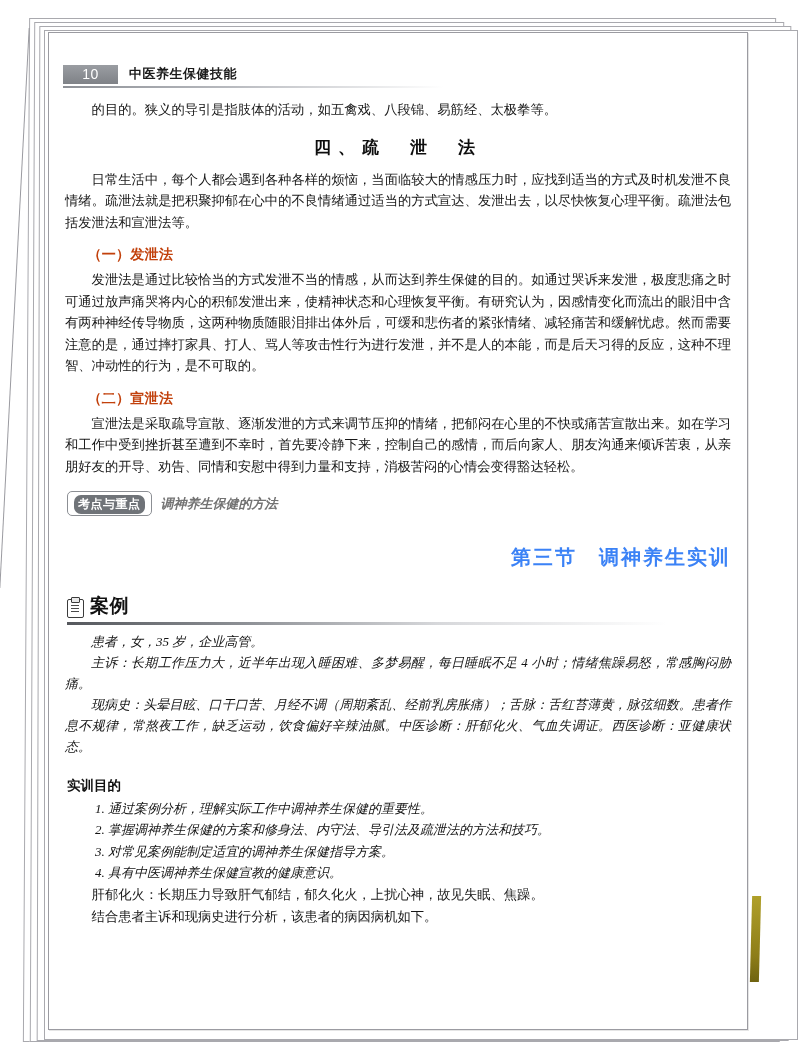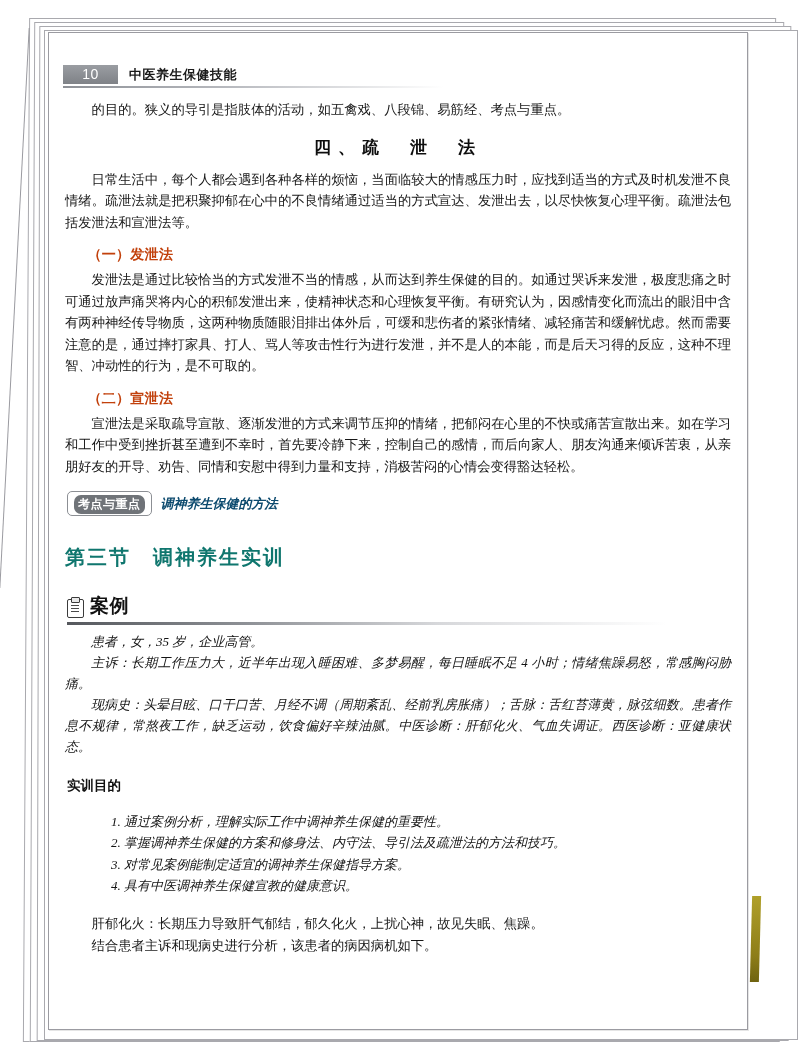--- a/index.html
+++ b/index.html
@@ -51,21 +51,21 @@
   
   .header{position:relative;height:34px;margin-top:32px;}
   .pagenum-box{
     position:absolute;left:4px;top:0;width:55px;height:19px;
     background:linear-gradient(to bottom,#9a9da2,#7f8287);
     color:#ffffff;font-size:14px;font-family:"Liberation Sans",sans-serif;
     text-align:center;line-height:19px;letter-spacing:.5px;
   }
   .header-title{
     position:absolute;left:70px;top:0;height:19px;line-height:19px;
-    font-family:Liberation Serif, serif;
+    font-family:Liberation Mono, monospace;
     font-weight:bold;font-size:13px;color:#1b1b1b;letter-spacing:.5px;
   }
   .header-rule{
     position:absolute;left:4px;top:21px;width:380px;height:2px;
     background:linear-gradient(to right,#8d9096 0%,#b9bbc0 45%,rgba(255,255,255,0) 100%);
   }
 
   
   .body{padding:0 6px;}
   p.para{
@@ -114,32 +114,32 @@
     letter-spacing:.5px;
     padding:1px 4px;
     border-radius:7px;
   }
   .keypoint-text{
     margin-left:9px;
     font-family:"Liberation Serif",serif;
     font-style:italic;
     font-weight:bold;
     font-size:13px;
-    color:#0c4a6e;
+    color:#737373;
   }
 
   
   h1.section{
     margin:28px 0 22px 0;
-    text-align:left;
+    text-align:right;
     font-family:"Liberation Sans",sans-serif;
     font-weight:bold;
     font-size:20px;
     letter-spacing:2px;
-    color:#0f766e;
+    color:#3b82f6;
   }
 
   
   .case-head{display:flex;align-items:center;margin:0 0 0 2px;}
   .clipboard{
     width:15px;height:19px;position:relative;flex:0 0 auto;margin-right:8px;
   }
   .clipboard .board{
     position:absolute;left:0;top:2px;width:15px;height:17px;
     border:1.3px solid #3b3b3b;border-radius:2px;background:#fff;
@@ -168,21 +168,21 @@
     text-align:justify;text-justify:inter-ideograph;
     text-indent:2em;
   }
 
   
   h3.goal{
     margin:20px 0 3px 2px;
     font-family:"Liberation Sans",sans-serif;
     font-weight:bold;font-size:13.5px;color:#111;
   }
-  ol.goals{margin:16px;padding:0;list-style:none;}
+  ol.goals{margin:0;padding:0;list-style:none;}
   ol.goals li{
     font-family:"Liberation Serif",serif;
     font-style:italic;
     font-size:13px;line-height:21.5px;color:#141414;
     padding-left:2.3em;
   }
 
   
   h2.analysis{
     margin:26px 0 10px 0;
@@ -212,21 +212,21 @@
   <div class="page-inner">
 
     <div class="header">
       <div class="pagenum-box">10</div>
       <div class="header-title">中医养生保健技能</div>
       <div class="header-rule"></div>
     </div>
 
     <div class="body">
 
-      <p class="para">的目的。狭义的导引是指肢体的活动，如五禽戏、八段锦、易筋经、考点与重点。</p>
+      <p class="para">的目的。狭义的导引是指肢体的活动，如五禽戏、八段锦、易筋经、太极拳等。</p>
 
       <h2 class="major">四、疏　泄　法</h2>
 
       <p class="para">日常生活中，每个人都会遇到各种各样的烦恼，当面临较大的情感压力时，应找到适当的方式及时机发泄不良情绪。疏泄法就是把积聚抑郁在心中的不良情绪通过适当的方式宣达、发泄出去，以尽快恢复心理平衡。疏泄法包括发泄法和宣泄法等。</p>
 
       <h3 class="sub">（一）发泄法</h3>
       <p class="para">发泄法是通过比较恰当的方式发泄不当的情感，从而达到养生保健的目的。如通过哭诉来发泄，极度悲痛之时可通过放声痛哭将内心的积郁发泄出来，使精神状态和心理恢复平衡。有研究认为，因感情变化而流出的眼泪中含有两种神经传导物质，这两种物质随眼泪排出体外后，可缓和悲伤者的紧张情绪、减轻痛苦和缓解忧虑。然而需要注意的是，通过摔打家具、打人、骂人等攻击性行为进行发泄，并不是人的本能，而是后天习得的反应，这种不理智、冲动性的行为，是不可取的。</p>
 
       <h3 class="sub">（二）宣泄法</h3>
       <p class="para">宣泄法是采取疏导宣散、逐渐发泄的方式来调节压抑的情绪，把郁闷在心里的不快或痛苦宣散出来。如在学习和工作中受到挫折甚至遭到不幸时，首先要冷静下来，控制自己的感情，而后向家人、朋友沟通来倾诉苦衷，从亲朋好友的开导、劝告、同情和安慰中得到力量和支持，消极苦闷的心情会变得豁达轻松。</p>

